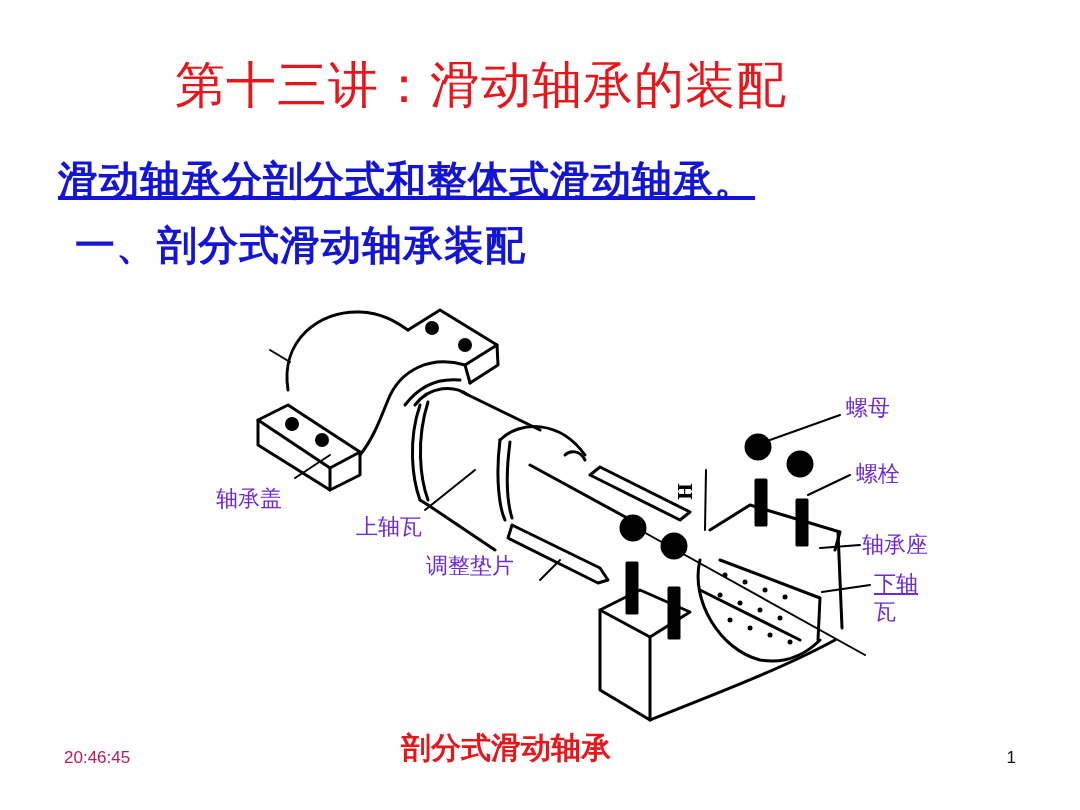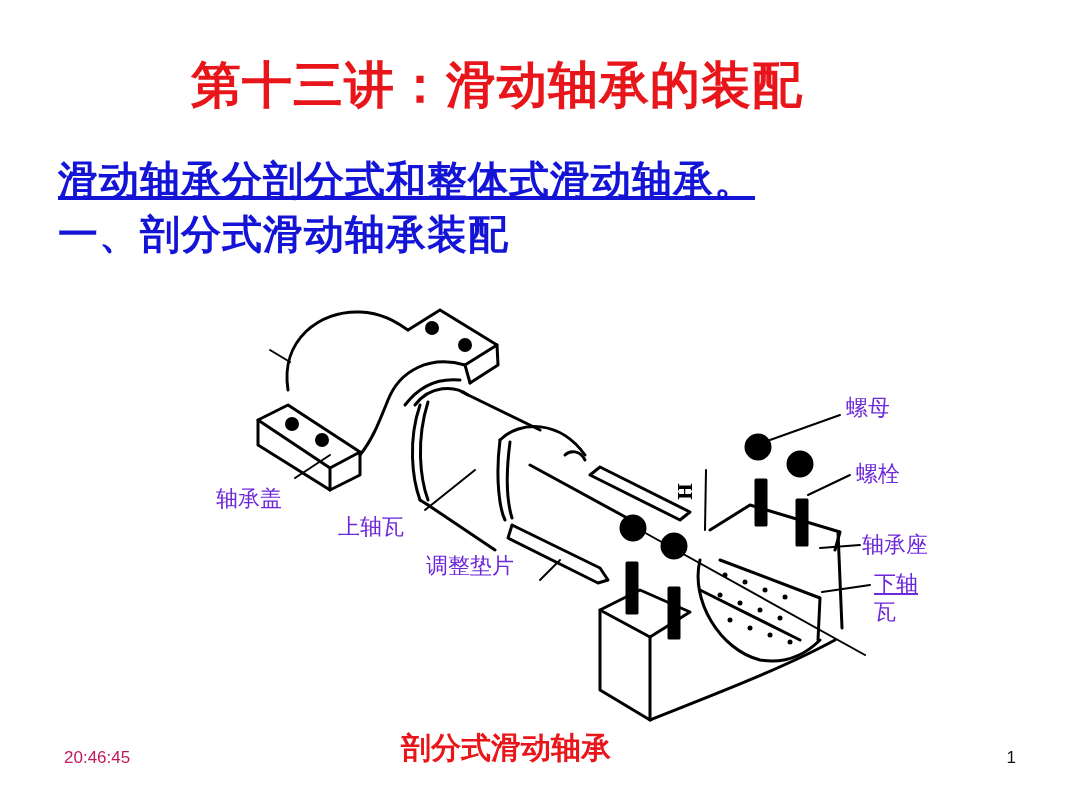--- a/index.html
+++ b/index.html
@@ -1,24 +1,24 @@
 <!DOCTYPE html>
 <html><head>
   <meta charset="utf-8">
   <style>
     html, body { margin: 0; padding: 0; background: #ffffff; }
     body { width: 1080px; height: 810px; position: relative; overflow: hidden;
            font-family: "DejaVu Sans", "Liberation Sans", sans-serif; }
-    .title { position: absolute; left: 16px; width: 962px; top: 50px; text-align: center;
-             font-family: "DejaVu Serif", "Liberation Serif", serif; font-size: 50px; font-weight: bold;
+    .title { position: absolute; left: 0; width: 962px; top: 50px; text-align: center;
+             font-family: "DejaVu Serif", "Liberation Serif", serif; font-size: 50px; font-weight: normal;
              color: #e8161b; letter-spacing: 1px; line-height: 70px; }
     .body-line { position: absolute; left: 58px; font-family: "DejaVu Sans", sans-serif;
                  font-size: 40px; font-weight: bold; color: #1414d6; line-height: 60px; letter-spacing: 1px; }
     .l1 { top: 150px; text-decoration: underline; }
-    .l2 { top: 204px; }
+    .l2 { top: 215px; margin-left: 17px; }
     .figure { position: absolute; left: 0; top: 0; width: 1080px; height: 810px; }
     .label { position: absolute; font-family: "DejaVu Sans", sans-serif; font-size: 22px; color: #6d28d9; line-height: 26px; }
     .caption { position: absolute; left: 0; width: 1012px; top: 728px; text-align: center;
                font-family: Liberation Serif, serif; font-size: 30px; font-weight: bold; color: #e8161b; }
     .footer-time { position: absolute; left: 64px; top: 748px; font-family: "Liberation Sans", sans-serif; font-size: 17px; color: #be185d; }
     .footer-page { position: absolute; right: 64px; top: 748px; font-family: "Liberation Sans", sans-serif; font-size: 17px; color: #111; }
   </style>
 </head>
 <body>
 
@@ -114,21 +114,21 @@
       <path d="M808 495 L 850 475"></path>
       <path d="M820 548 L 860 545"></path>
       <path d="M822 592 L 870 585"></path>
       <path d="M706 470 L 705 530"></path>
     </g>
   </g>
   <text x="676" y="500" font-family="DejaVu Serif, serif" font-size="18" font-weight="bold" transform="rotate(-90 684 492)" fill="#000">H</text>
 </svg>
 
 <div class="label" style="left:216px; top:486px;">轴承盖</div>
-<div class="label" style="left:338px; top:514px;">上轴瓦</div>
+<div class="label" style="left:356px; top:514px;">上轴瓦</div>
 <div class="label" style="left:426px; top:553px;">调整垫片</div>
 <div class="label" style="left:846px; top:395px;">螺母</div>
 <div class="label" style="left:856px; top:461px;">螺栓</div>
 <div class="label" style="left:862px; top:532px;">轴承座</div>
 <div class="label" style="left:874px; top:571px;text-decoration:underline;">下轴</div>
 <div class="label" style="left:874px; top:599px;">瓦</div>
 
 <div class="caption">剖分式滑动轴承</div>
 <div class="footer-time">20:46:45</div>
 <div class="footer-page">1</div>

